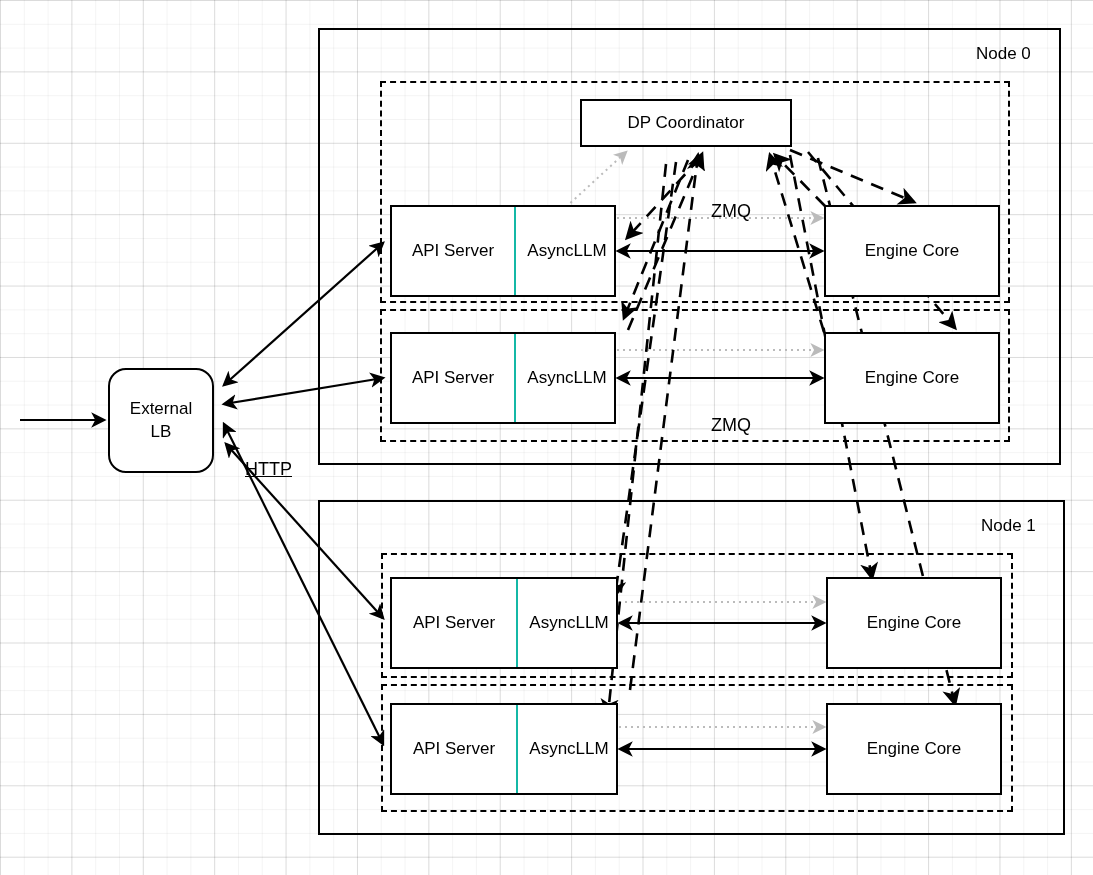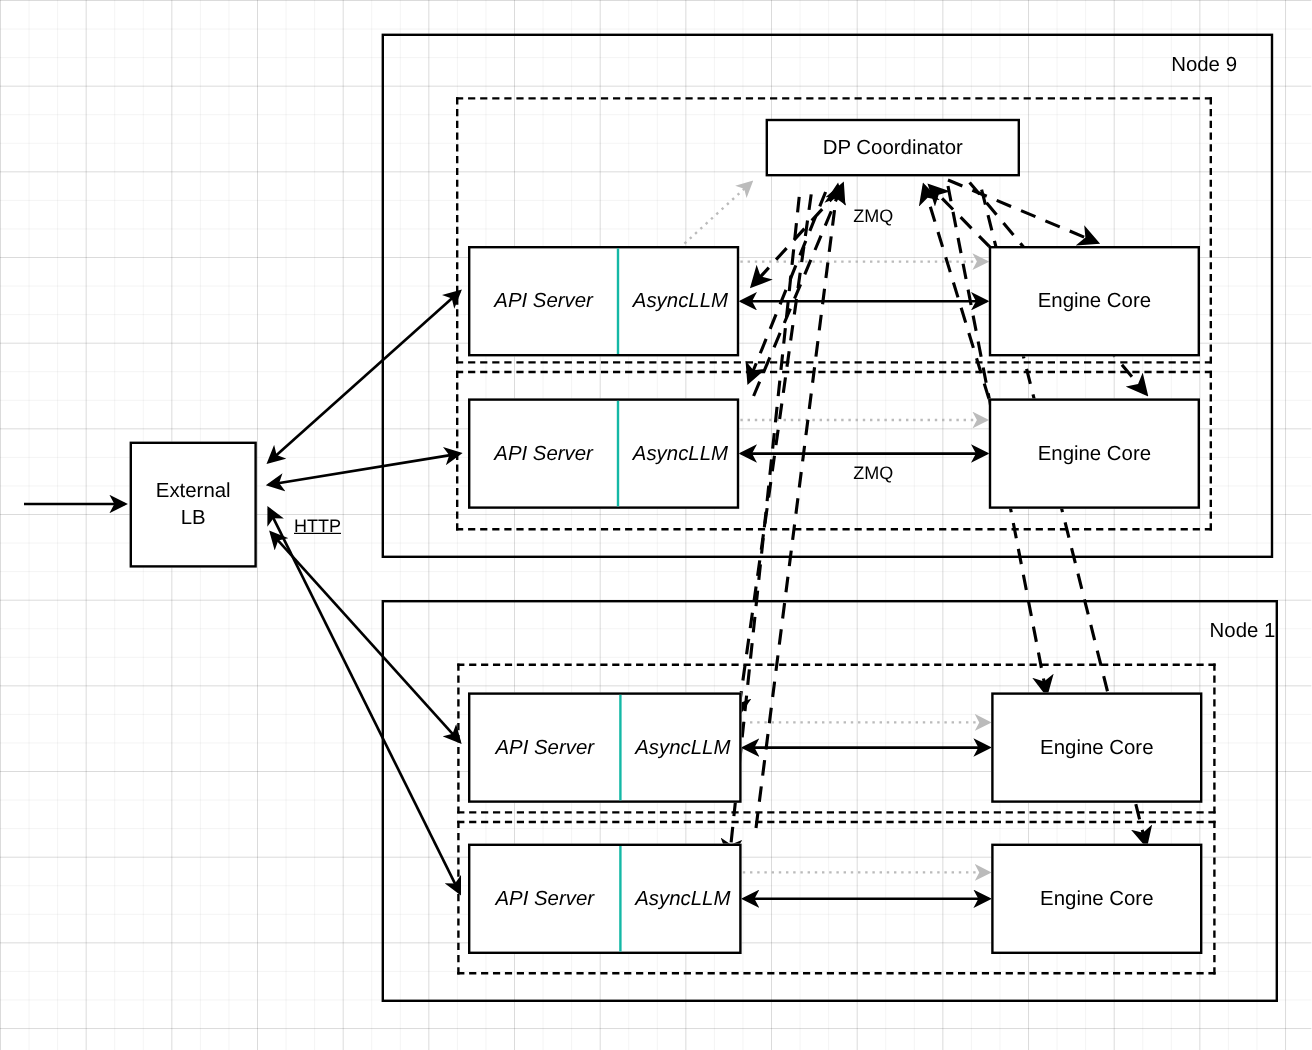--- a/index.html
+++ b/index.html
@@ -52,21 +52,20 @@
     background: transparent;
     box-sizing: border-box;
   }
   .unit-box {
     position: absolute;
     border: 2px solid #000000;
     background: #ffffff;
     box-sizing: border-box;
     display: flex;
     align-items: stretch;
-    font-style: italic;
   }
   .unit-cell {
     display: flex;
     align-items: center;
     justify-content: center;
     font-size: 17px;
     color: #000000;
     white-space: nowrap;
     box-sizing: border-box;
     flex: 1 1 auto;
@@ -82,24 +81,25 @@
     display: flex;
     align-items: center;
     justify-content: center;
     font-size: 17px;
     color: #000000;
     text-align: center;
     line-height: 1.35;
   }
   .edge-label {
     position: absolute;
-    font-size: 15px;
+    font-size: 18px;
     color: #000000;
     background: transparent;
     white-space: nowrap;
+    margin-top: 29px;
   }
 </style>
 </head>
 <body>
 
 <div id="canvas">
 
   <svg id="edges" viewBox="0 0 1093 875" width="1093" height="875" xmlns="http://www.w3.org/2000/svg">
     <defs>
       <marker id="arrow" viewBox="0 0 12 12" refX="10" refY="6" markerWidth="7" markerHeight="7" orient="auto-start-reverse">
@@ -197,23 +197,23 @@
     </g>
     <g>
       <line x1="676" y1="162" x2="615" y2="596" stroke="#000000" stroke-width="2.6" stroke-dasharray="13,9" marker-end="url(#arrow)"></line>
     </g>
     <g>
       <line x1="666" y1="164" x2="608" y2="714" stroke="#000000" stroke-width="2.6" stroke-dasharray="13,9" marker-end="url(#arrow)"></line>
     </g>
   </svg>
 
   <div class="node-box" style="left:318px; top:28px; width:743px; height:437px;"></div>
-  <div class="node-label" style="left:976px; top:44px;">Node 9</div>
-
-  <div class="plain-box" style="left:638px; top:99px; width:212px; height:48px;">DP Coordinator</div>
+  <div class="node-label" style="left:976px; top:44px;">Node 0</div>
+
+  <div class="plain-box" style="left:580px; top:99px; width:212px; height:48px;">DP Coordinator</div>
 
   <div class="group-box" style="left:380px; top:81px; width:630px; height:222px;"></div>
 
   <div class="unit-box" style="left:390px; top:205px; width:226px; height:92px;">
     <div class="unit-cell" style="flex:0 0 122px;">API Server</div>
     <div class="unit-cell divider" style="flex:0 0 104px;">AsyncLLM</div>
   </div>
 
   <div class="plain-box" style="left:824px; top:205px; width:176px; height:92px;">Engine Core</div>
 
@@ -224,40 +224,40 @@
   <div class="unit-box" style="left:390px; top:332px; width:226px; height:92px;">
     <div class="unit-cell" style="flex:0 0 122px;">API Server</div>
     <div class="unit-cell divider" style="flex:0 0 104px;">AsyncLLM</div>
   </div>
 
   <div class="plain-box" style="left:824px; top:332px; width:176px; height:92px;">Engine Core</div>
 
   <div class="edge-label" style="left:711px; top:386px;">ZMQ</div>
 
   <div class="node-box" style="left:318px; top:500px; width:747px; height:335px;"></div>
-  <div class="node-label" style="left:1008px; top:516px;">Node 1</div>
+  <div class="node-label" style="left:981px; top:516px;">Node 1</div>
 
   <div class="group-box" style="left:381px; top:553px; width:632px; height:125px;"></div>
 
   <div class="unit-box" style="left:390px; top:577px; width:228px; height:92px;">
     <div class="unit-cell" style="flex:0 0 124px;">API Server</div>
     <div class="unit-cell divider" style="flex:0 0 104px;">AsyncLLM</div>
   </div>
 
   <div class="plain-box" style="left:826px; top:577px; width:176px; height:92px;">Engine Core</div>
 
   <div class="group-box" style="left:381px; top:684px; width:632px; height:128px;"></div>
 
   <div class="unit-box" style="left:390px; top:703px; width:228px; height:92px;">
     <div class="unit-cell" style="flex:0 0 124px;">API Server</div>
     <div class="unit-cell divider" style="flex:0 0 104px;">AsyncLLM</div>
   </div>
 
   <div class="plain-box" style="left:826px; top:703px; width:176px; height:92px;">Engine Core</div>
 
-  <div class="plain-box" style="left:108px; top:368px; width:106px; height:105px; flex-direction:column;">
+  <div class="plain-box" style="left:108px; top:368px; width:106px; height:105px; flex-direction:column;border-radius:18px;">
     <span>External</span>
     <span>LB</span>
   </div>
 
   <div class="edge-label" style="left:245px; top:430px;text-decoration:underline;">HTTP</div>
 
 </div>
 
 </body></html>

